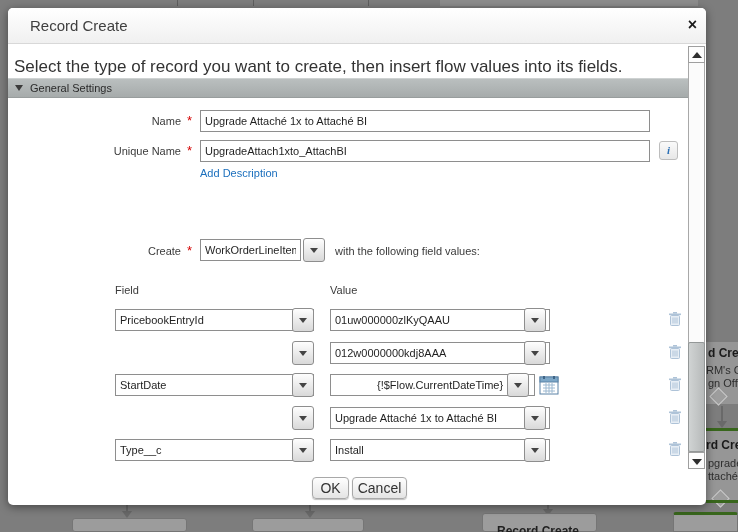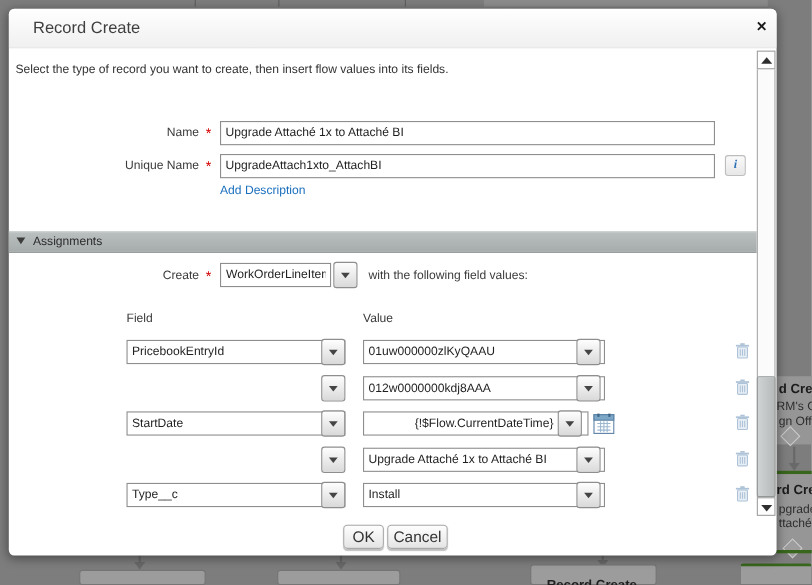--- a/index.html
+++ b/index.html
@@ -44,21 +44,21 @@
   .titlebar {
     position:absolute; left:0; top:0; right:0; height:36px;
     background:linear-gradient(#ffffff,#f0f0f0);
     border-bottom:1px solid #d8d8d8; border-radius:5px 5px 0 0;
   }
   .title { position:absolute; left:22px; top:9px; font-size:15px; color:#3f3f3f; }
   .close-x {
     position:absolute; right:9px; top:7px; font-size:16px; font-weight:bold;
     color:#1a1a1a; cursor:pointer; line-height:20px;
   }
-  .desc { position:absolute; left:6px; top:49px; font-size:11px; color:#333; }
+  .desc { position:absolute; left:6px; top:49px; font-size:17px; color:#333; }
 
   .section-bar {
     position:absolute; left:0; width:680px; height:20px;
     background:linear-gradient(#babfbf,#a6abab);
     border-top:1px solid #ced2d2; border-bottom:1px solid #989d9d;
     font-size:11px; color:#2b2b2b; line-height:18px;
   }
   .section-bar .tri {
     display:inline-block; width:0; height:0; margin:0 7px 1px 7px;
     border-left:4px solid transparent; border-right:4px solid transparent;
@@ -175,33 +175,33 @@
 </div>
 
 <div class="dialog">
   <div class="titlebar">
     <span class="title">Record Create</span>
     <span class="close-x">×</span>
   </div>
 
   <div class="desc">Select the type of record you want to create, then insert flow values into its fields.</div>
 
+  <div class="section-bar" style="top:70px"><span class="tri"></span><span>General Settings</span></div>
 
   <span class="lbl" style="left:-2px;top:107px">Name</span>
   <span class="req" style="left:179px;top:105px">*</span>
   <input class="txt" style="left: 192px; top: 102px; width: 450px;" value="Upgrade Attaché 1x to Attaché BI">
 
   <span class="lbl" style="left:-2px;top:137px">Unique Name</span>
   <span class="req" style="left:179px;top:135px">*</span>
   <input class="txt" style="left: 192px; top: 132px; width: 450px;" value="UpgradeAttach1xto_AttachBI">
   <span class="info-btn" style="left:651px;top:133px">i</span>
 
   <span class="link" style="left:192px;top:159px">Add Description</span>
 
-  <div class="section-bar" style="top:202px"><span class="tri"></span><span>Assignments</span></div>
 
   <span class="lbl" style="left:-2px;top:237px">Create</span>
   <span class="req" style="left:179px;top:235px">*</span>
   <input class="txt" style="left: 192px; top: 231px; width: 101px;" value="WorkOrderLineItem">
   <div class="combo-btn" style="left:295px;top:230px">
       <span class="tri-d"></span>
     </div>
   <span class="col-hdr" style="left:327px;top:237px">with the following field values:</span>
 
   <span class="col-hdr" style="left:107px;top:276px">Field</span>

